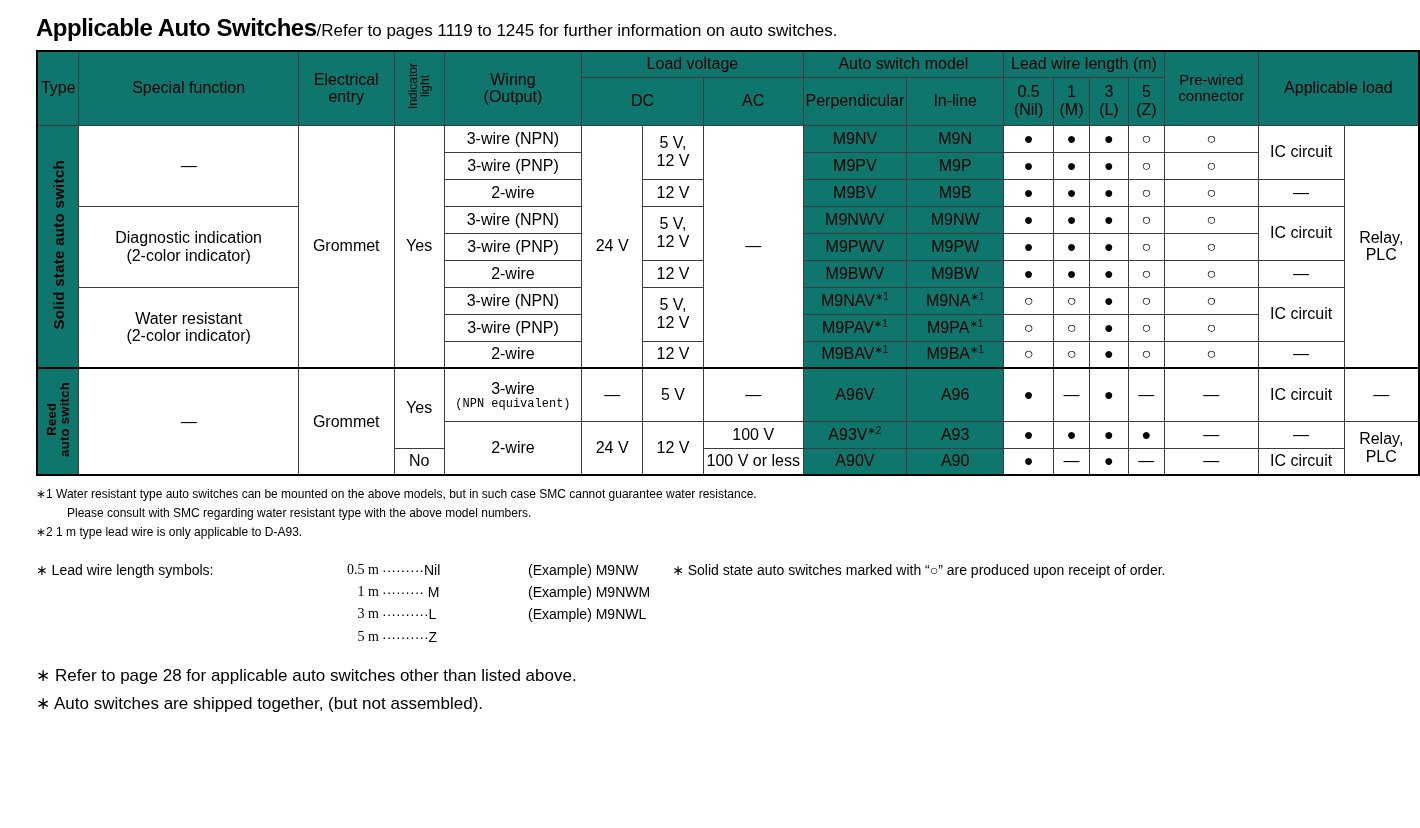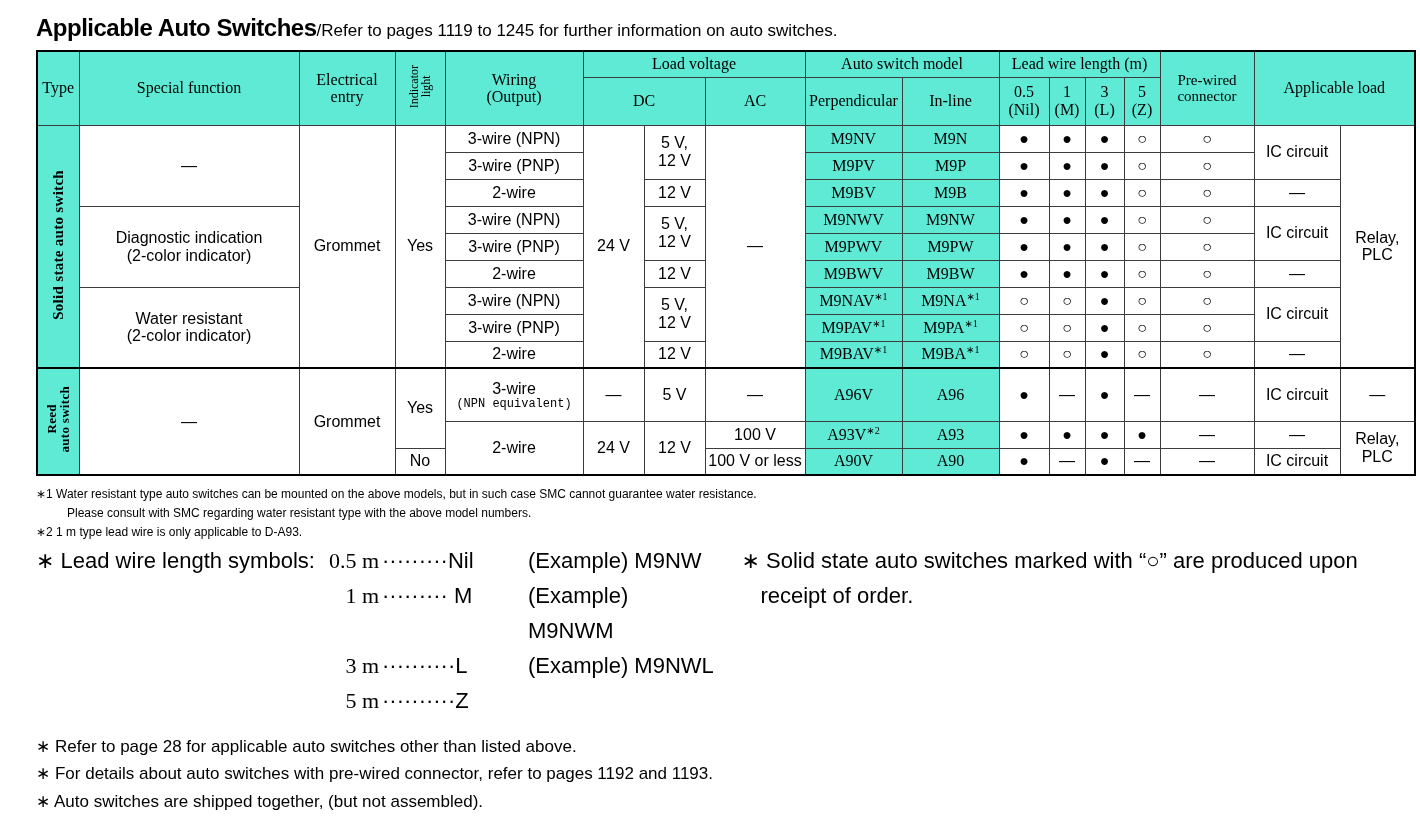--- a/index.html
+++ b/index.html
@@ -13,38 +13,38 @@
 
   
   table.spec { border-collapse:collapse; table-layout:fixed; border:2px solid #000; }
   table.spec th, table.spec td {
     border:1px solid #3c3c3c; padding:0 2px; text-align:center; vertical-align:middle;
     font-weight:normal; font-size:16px; line-height:1.1; overflow:hidden;
   }
   tr.h1 { height:26px; } tr.h2 { height:48px; }
   tbody tr { height:27px; }
   tr.tall { height:53px; }
-  .gray { background:#5eead4;font-family:Liberation Serif, serif; }
+  .gray { background:#0f766e; }
   .pre { white-space:pre-line; }
   .model { font-weight:bold; }
   .rot { writing-mode:vertical-rl; transform:rotate(180deg); display:inline-block; line-height:1.0; }
   .type-cell-inner { font-weight:bold; font-size:15px; letter-spacing:0.3px; }
   .small { font-size:12px; }
   .cond { font-size:12px; }
   .lw-head { font-size:13px;margin-top:12px; }
   .lw-sub { font-size:15px; }
   .sym { font-size:15px; }
   sup.note { font-size:10px; vertical-align:super; line-height:0; }
   .wiring-sub { display:block; font-size:12px; line-height:1.0;font-family:Liberation Mono, monospace; }
   tr.reed-first td { border-top:2px solid #000; }
 
   
   .fn { font-size:12px; margin-top:9px; line-height:1.6; }
   .fn .indent2 { padding-left:31px; }
-  .legend-wrap { display:flex; font-size:22px; align-items:flex-start; }
+  .legend-wrap { display:flex; margin-top:16px; font-size:14px; align-items:flex-start; }
   .legend-grid { display:grid; grid-template-columns:288px 58px 120px auto; line-height:1.6; }
   .legend-grid .len { text-align:right; padding-right:3px;font-family:Liberation Serif, serif; }
   .legend-grid .ex { padding-left:26px; }
   .order-note { margin-left:22px; width:660px; line-height:1.6; padding-left:19px; text-indent:-19px; }
   .bottom-notes { margin-top:14px; font-size:17px; line-height:1.63; }
 </style>
 </head>
 <body>
 
 <div class="page">
@@ -297,17 +297,16 @@
 
       <div></div>
       <div class="len">5 m</div>
       <div>··········Z</div>
     </div>
     <div class="order-note">∗ Solid state auto switches marked with “○” are produced upon receipt of order.</div>
   </div>
 
   <div class="bottom-notes">
     <div>∗ Refer to page 28 for applicable auto switches other than listed above.</div>
-    <div>∗ For details about auto switches with pre-wired connector, refer to pages 1192 and 1193.</div>
     <div>∗ Auto switches are shipped together, (but not assembled).</div>
   </div>
 
 </div>
 
 </body></html>

